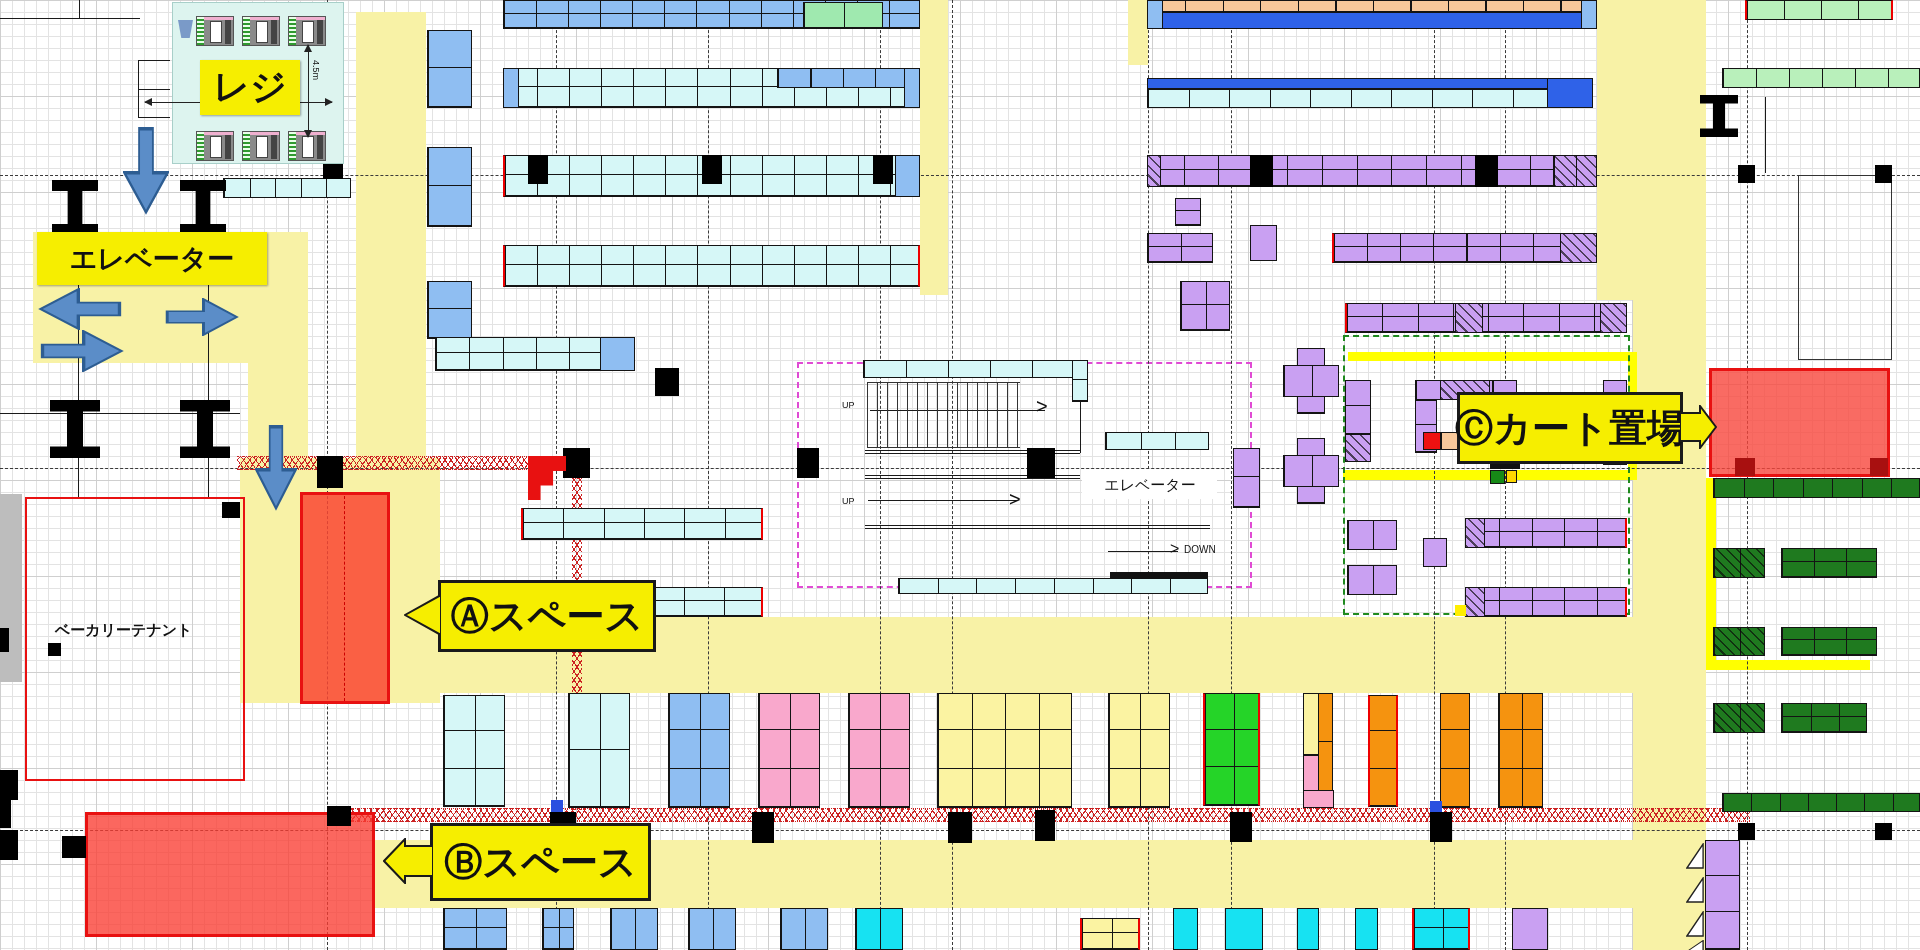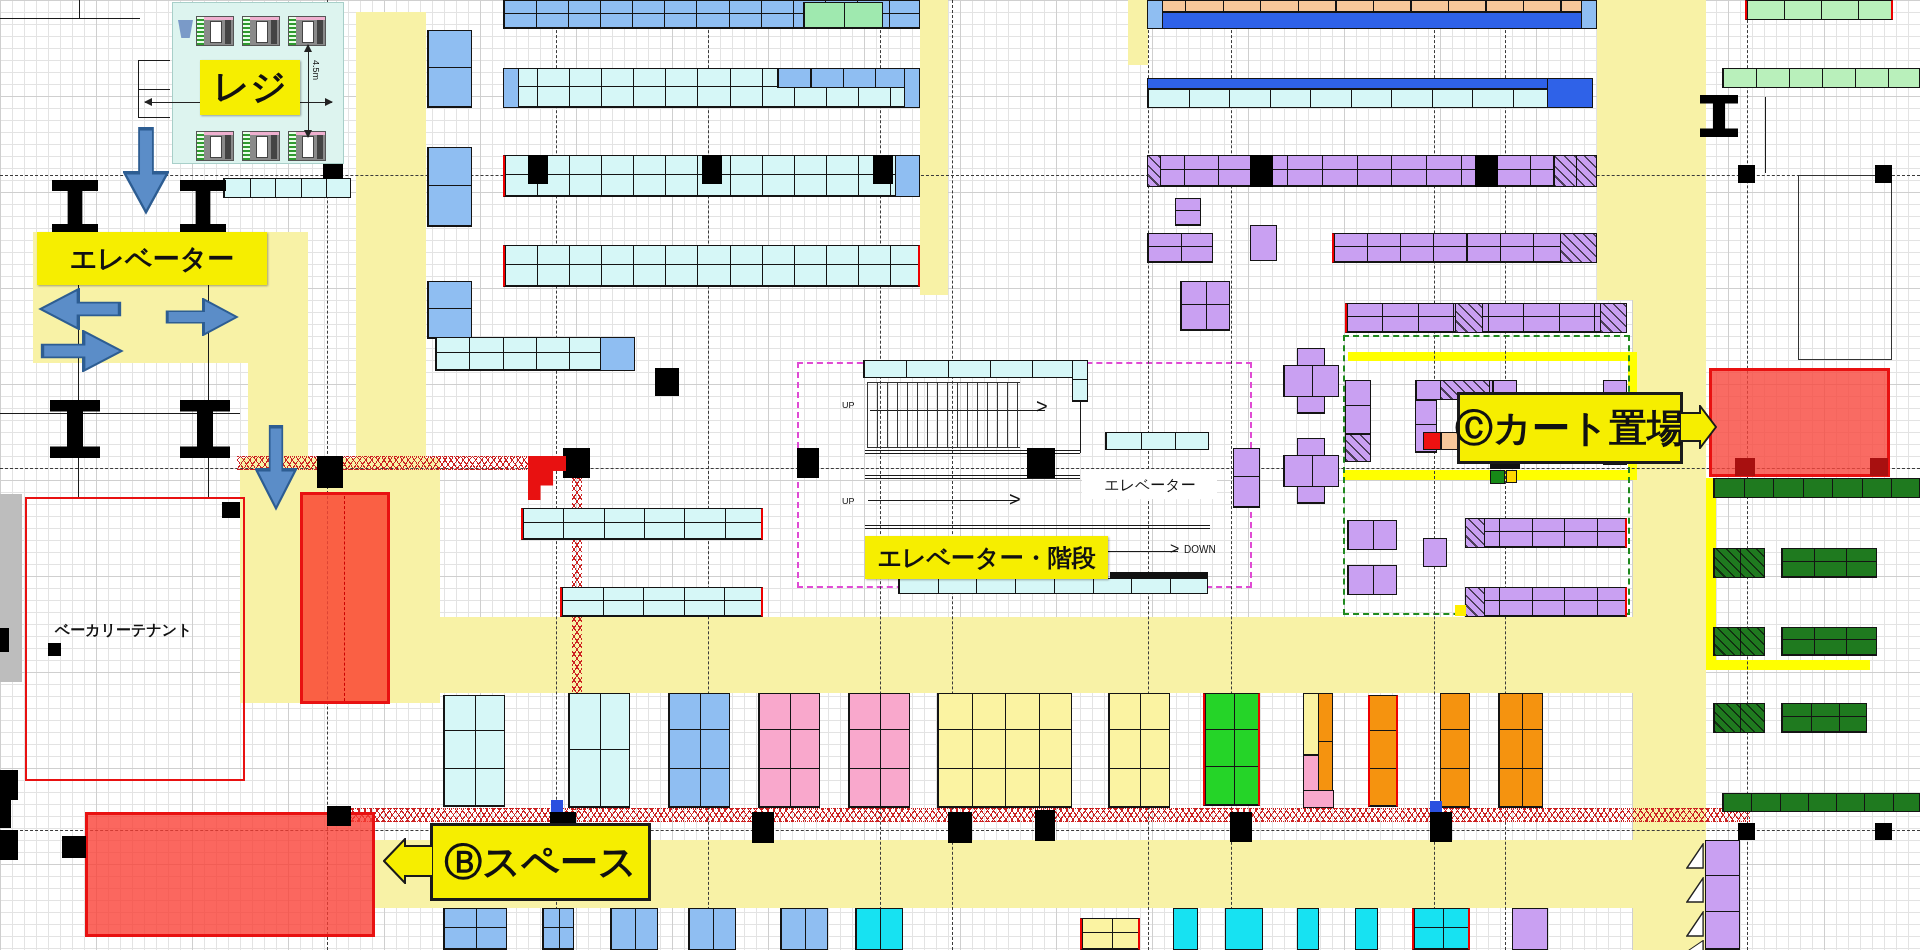--- a/index.html
+++ b/index.html
@@ -326,22 +326,25 @@
           <polygon points="1,25 19,25 19,1" fill="#fff" stroke="#222" stroke-width="1.5"></polygon>
         </svg></div>
     </div>
 
   <div class="lbl" id="lbl-reji">
     <span>レジ</span>
   </div>
   <div class="lbl" id="lbl-entrance">
     <span>エレベーター</span>
   </div>
-  <div class="lbl" id="lbl-elevator">
-    <span>エレベーター・階段</span>
+  <div class="lbl" id="lbl-a">
+    <svg class="tail" viewBox="0 0 37 44" preserveAspectRatio="none">
+        <polygon points="37,2 37,42 1,22" fill="#f6ee00" stroke="#1a1a1a" stroke-width="2"></polygon>
+      </svg>
+    <span>Ⓐスペース</span>
   </div>
   <div class="lbl" id="lbl-b">
     <svg class="tail" viewBox="0 0 50 46" preserveAspectRatio="none">
         <polygon points="50,8 22,8 22,1 1,23 22,45 22,38 50,38" fill="#f6ee00" stroke="#1a1a1a" stroke-width="2"></polygon>
       </svg>
     <span>Ⓑスペース</span>
   </div>
   <div class="lbl" id="lbl-c">
     <svg class="tail" viewBox="0 0 37 44" preserveAspectRatio="none">
         <polygon points="0,8 20,8 20,1 36,22 20,43 20,36 0,36" fill="#f6ee00" stroke="#1a1a1a" stroke-width="2"></polygon>

